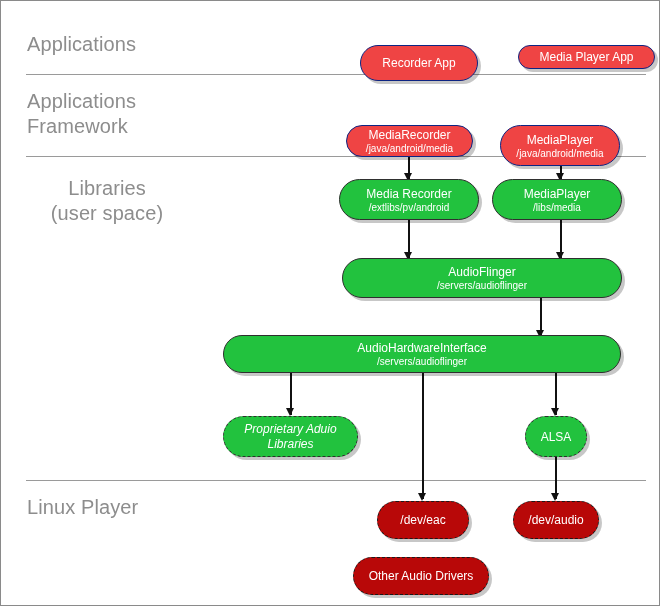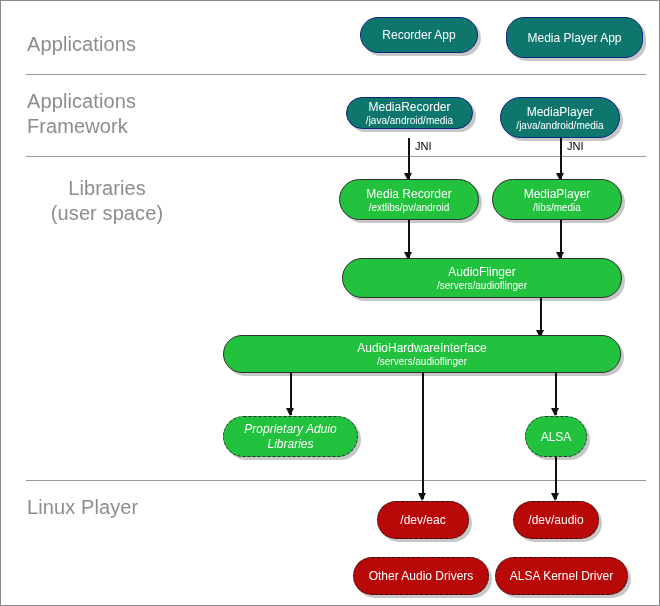--- a/index.html
+++ b/index.html
@@ -78,22 +78,23 @@
     white-space: nowrap;
   }
   .node .sub {
     font-size: 10px;
     line-height: 11px;
     white-space: nowrap;
   }
   .node.two-line .title { line-height: 15px; }
 
   .node.blue {
-    background: #0f766e;
+    background: #ef4444;
     border: 1.5px solid #0d2583;
+    margin-top: 28px;
   }
   .node.green {
     background: #22c23e;
     border: 1.5px solid #2f2f2f;
   }
   .node.green-dashed {
     background: #22c23e;
     border: 1.5px dashed #2f2f2f;
   }
   .node.red-dashed {
@@ -144,21 +145,21 @@
   <div class="line" style="left:421px; top:372px; height:126px;"></div>
   <div class="arrowhead" style="left:417px; top:492px;"></div>
 
   <div class="line" style="left:554px; top:456px; height:42px;"></div>
   <div class="arrowhead" style="left:550px; top:492px;"></div>
 
   <div class="node blue" style="left:359px; top:16px; width:118px; height:36px; border-radius:18px;">
     <span class="title">Recorder App</span>
   </div>
 
-  <div class="node blue" style="left:505px; top:16px; width:137px; height:41px; border-radius:18px;">
+  <div class="node blue" style="left:517px; top:16px; width:137px; height:24px; border-radius:18px;">
     <span class="title">Media Player App</span>
   </div>
 
   <div class="node blue two-line" style="left:345px; top:96px; width:127px; height:32px; border-radius:20.5px;">
     <span class="title">MediaRecorder</span>
     <span class="sub">/java/android/media</span>
   </div>
 
   <div class="node blue two-line" style="left:499px; top:96px; width:120px; height:41px; border-radius:20.5px;">
     <span class="title">MediaPlayer</span>
@@ -199,17 +200,14 @@
   </div>
 
   <div class="node red-dashed" style="left:512px; top:500px; width:86px; height:38px; border-radius:19px;">
     <span class="title">/dev/audio</span>
   </div>
 
   <div class="node red-dashed" style="left:352px; top:556px; width:136px; height:38px; border-radius:19px;">
     <span class="title">Other Audio Drivers</span>
   </div>
 
-  <div class="node red-dashed" style="left:494px; top:556px; width:133px; height:38px; border-radius:19px;">
-    <span class="title">ALSA Kernel Driver</span>
-  </div>
 
 </div>
 
 </body></html>

